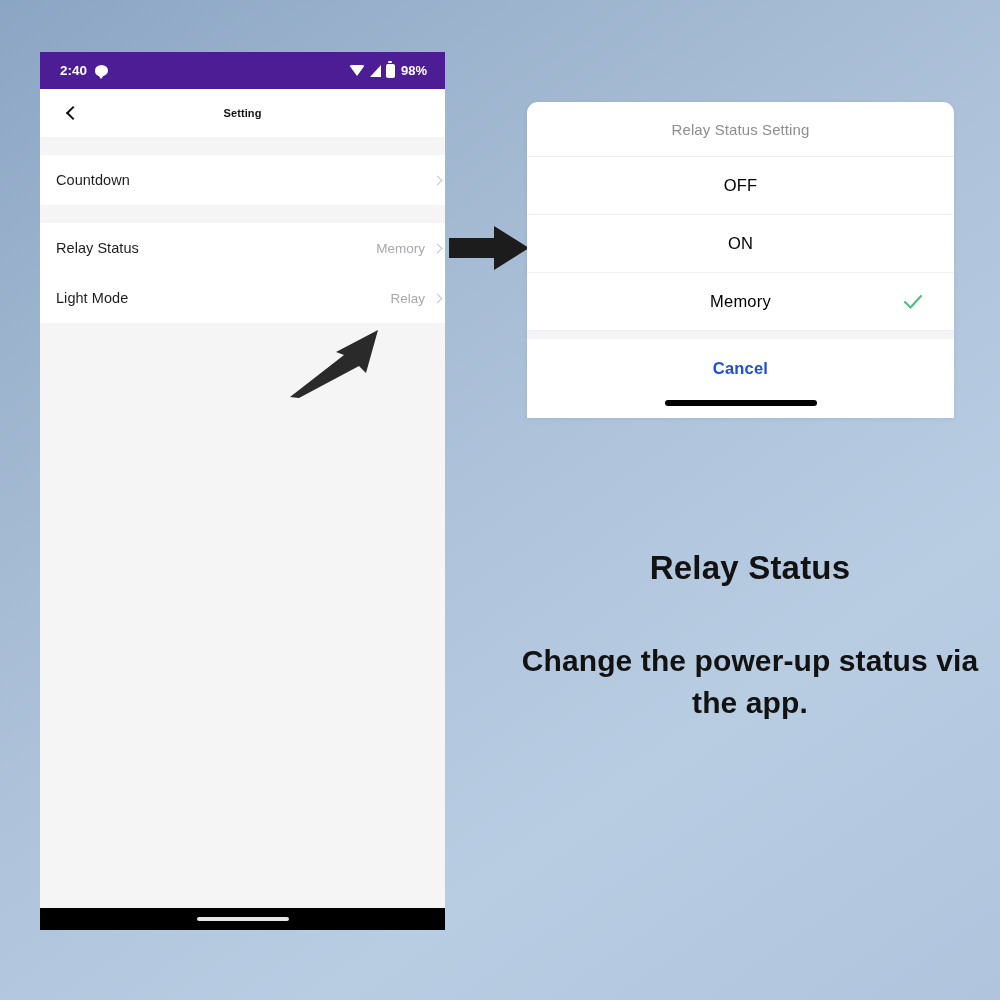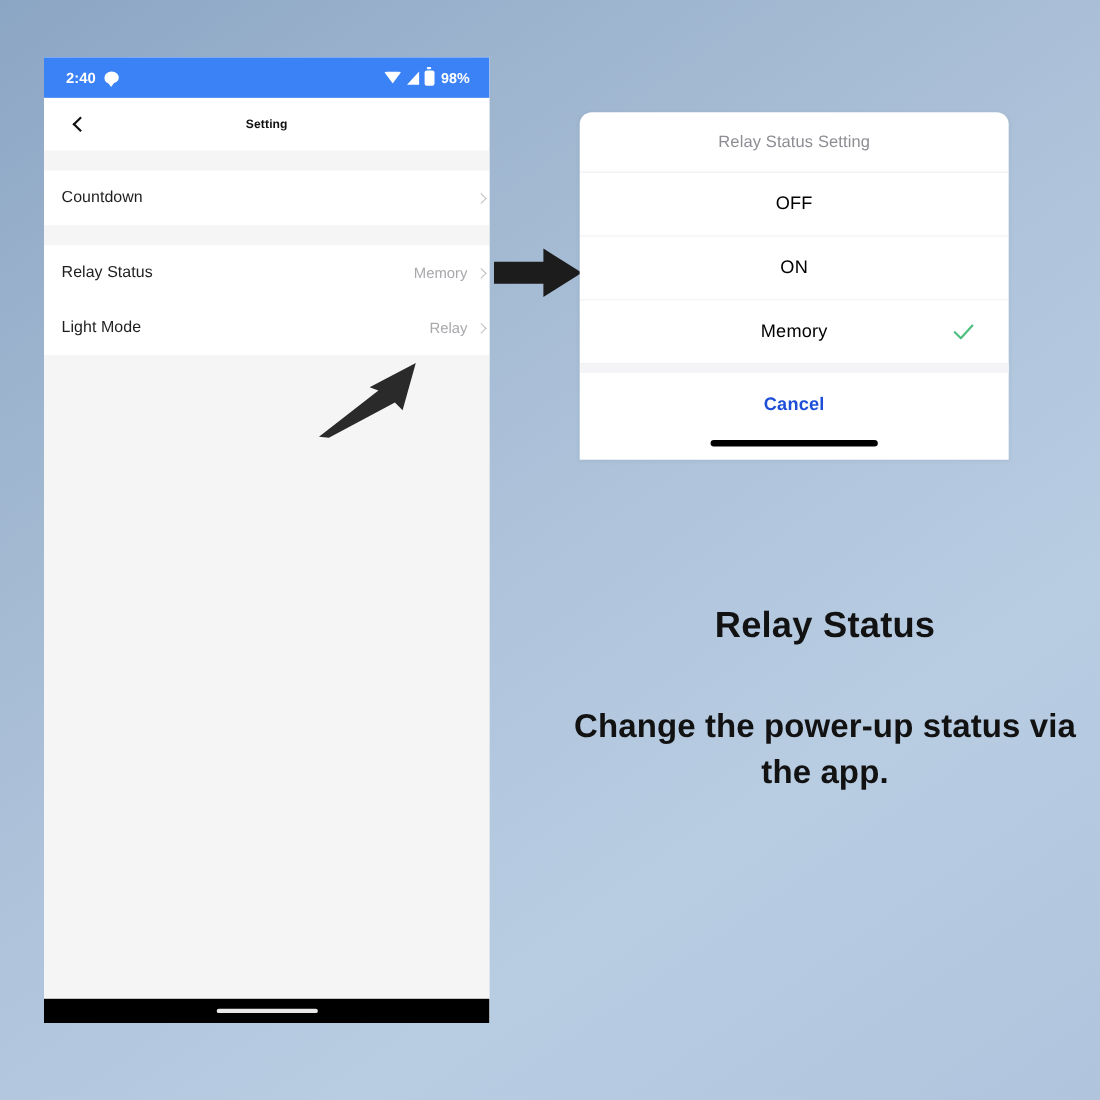--- a/index.html
+++ b/index.html
@@ -24,21 +24,21 @@
     left: 40px;
     top: 52px;
     width: 405px;
     height: 878px;
     background: #f5f5f6;
     overflow: hidden;
   }
 
   .statusbar {
     height: 37px;
-    background: #3b82f6;
+    background: #4c1d95;
     color: #fff;
     display: flex;
     align-items: center;
     justify-content: space-between;
     padding: 0 18px 0 20px;
     font-size: 13.5px;
     font-weight: 600;
   }
   .sb-left { display: flex; align-items: center; gap: 8px; }
   .sb-right { display: flex; align-items: center; gap: 5px; }
@@ -182,21 +182,21 @@
     top: 224px;
     width: 80px;
     height: 48px;
   }
 
   
   #dialog {
     position: absolute;
     left: 527px;
     top: 102px;
-    width: 390px;
+    width: 427px;
     height: 316px;
     background: #fff;
     border-radius: 11px 11px 0 0;
     overflow: hidden;
     box-shadow: 0 1px 4px rgba(60,80,110,.10);
     text-align: center;
   }
   .dlg-header {
     height: 55px;
     display: flex;

